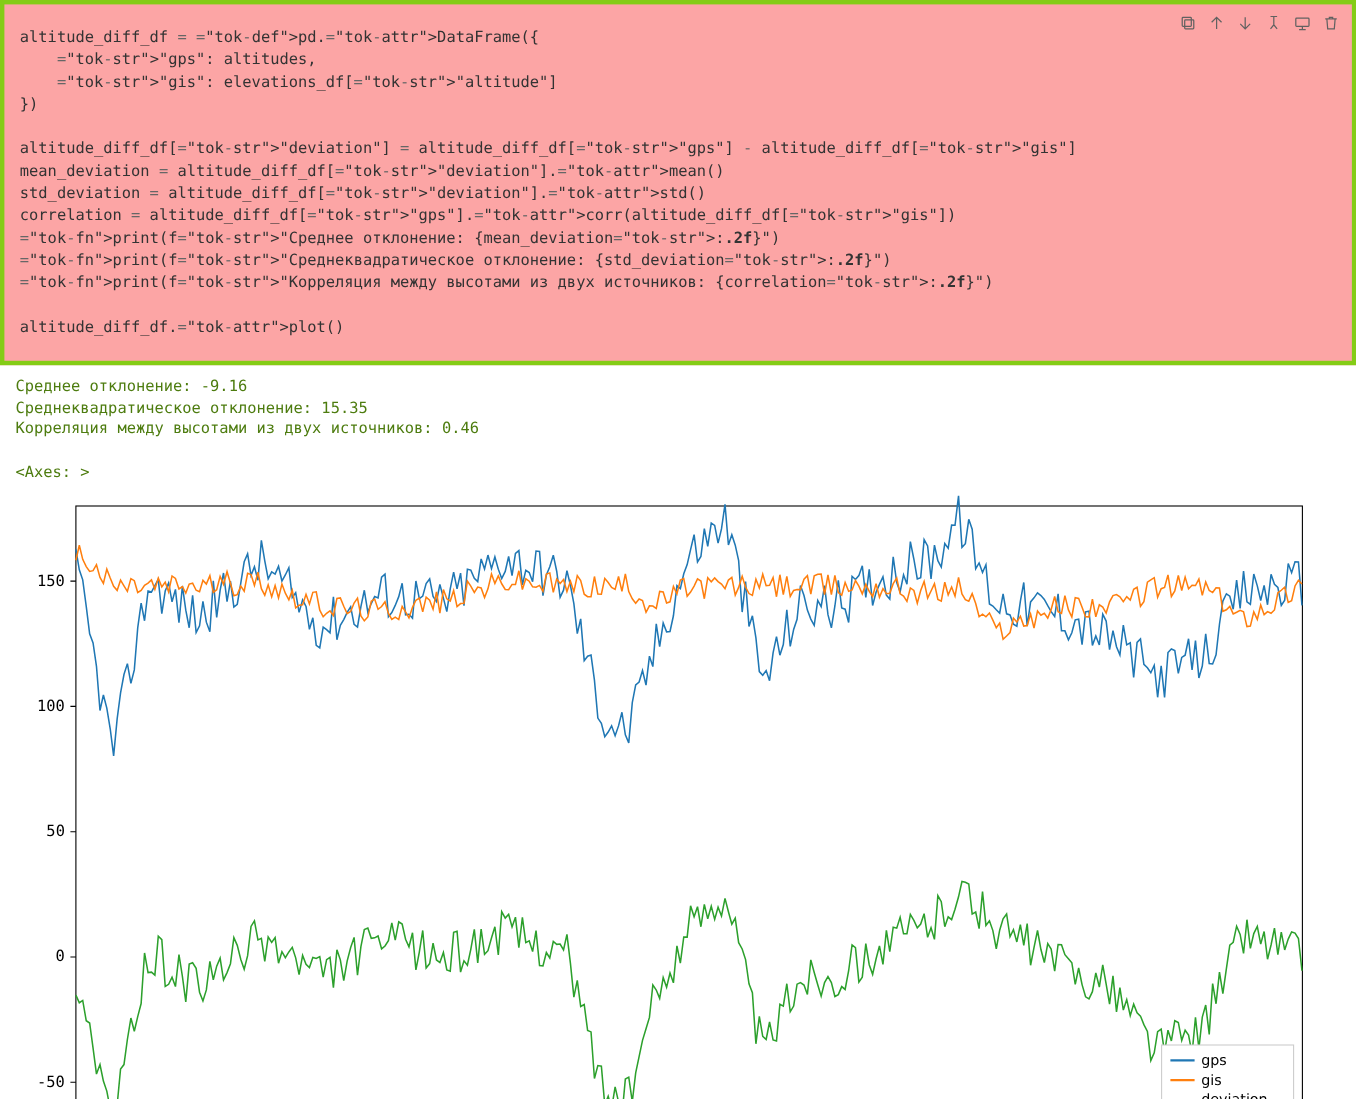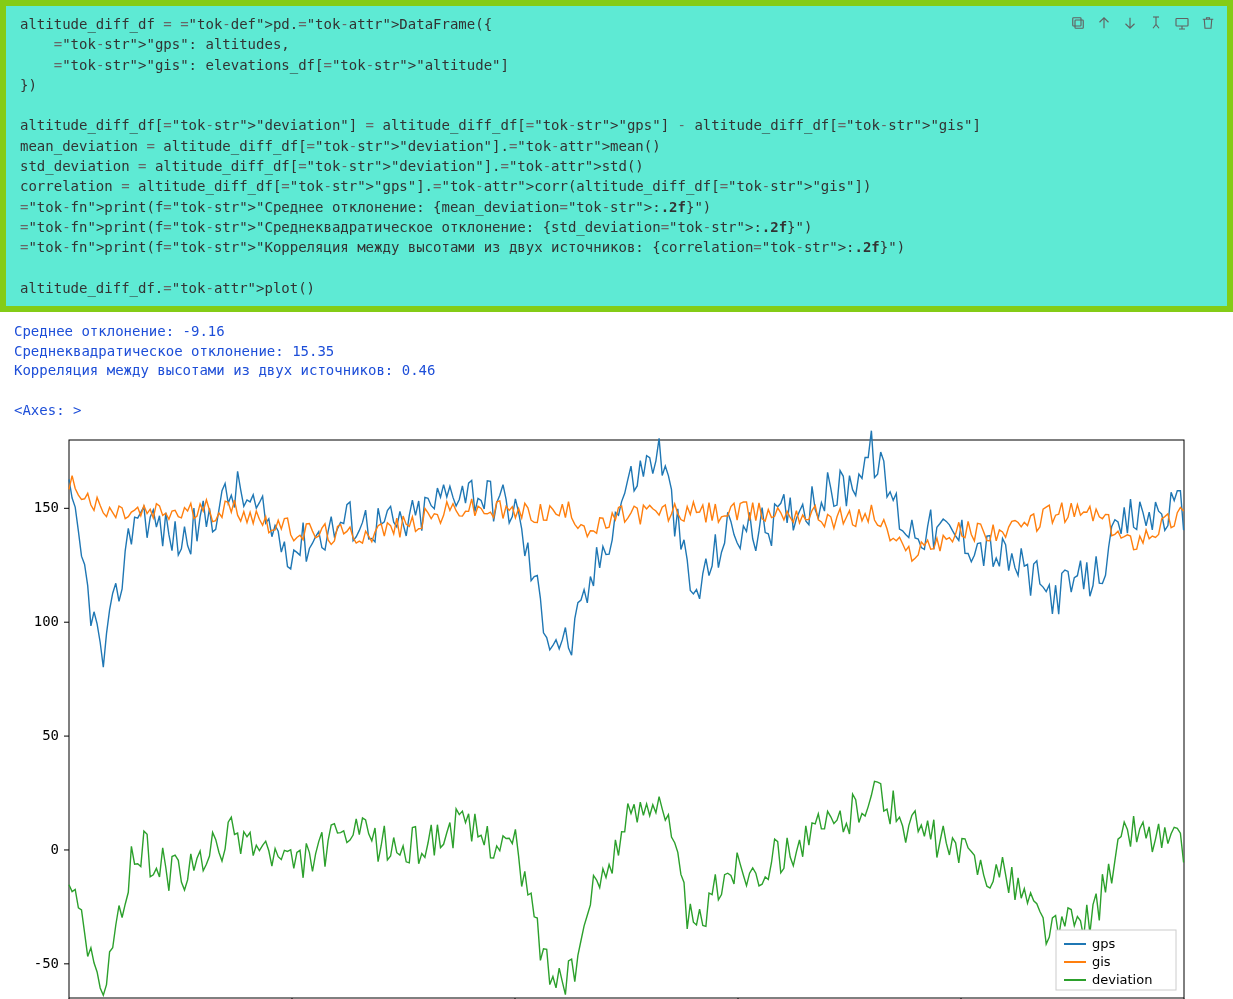--- a/index.html
+++ b/index.html
@@ -1,22 +1,22 @@
 <!DOCTYPE html>
 <html><head>
 <meta charset="utf-8">
 <style>
 body{margin:0;font-family:ui-monospace,Menlo,Consolas,monospace;font-size:14px;color:#333;background:#fff}
-.cell-input{background:#5eead4;border:6px solid #84cc16;padding:8px 14px;position:relative}
+.cell-input{background:#fca5a5;border:4px solid #84cc16;padding:20px 14px;position:relative}
 .toolbar{position:absolute;top:8px;right:10px;display:flex;gap:8px}
 .toolbar svg{width:18px;height:18px;stroke:#616161;fill:none;stroke-width:1.5}
 pre{margin:0;white-space:pre-wrap;line-height:1.45}
 .tok-op{color:#666}
 .output{padding:10px 14px 0 14px}
-.output pre{line-height:1.4;color:#1d4ed8}
+.output pre{line-height:1.4;color:#4d7c0f}
 .chart-wrap{padding:8px 14px 0 14px}
 svg.plot{display:block}
 .line{fill:none;stroke-width:1.4}
 .line-gps{stroke:#1f77b4}
 .line-gis{stroke:#ff7f0e}
 .line-dev{stroke:#2ca02c}
 .legend-box{fill:#fff;stroke:#ccc}
 .legend text{font-size:13px;font-family:DejaVu Sans,Arial,sans-serif;fill:#000}
 </style>
 </head>

